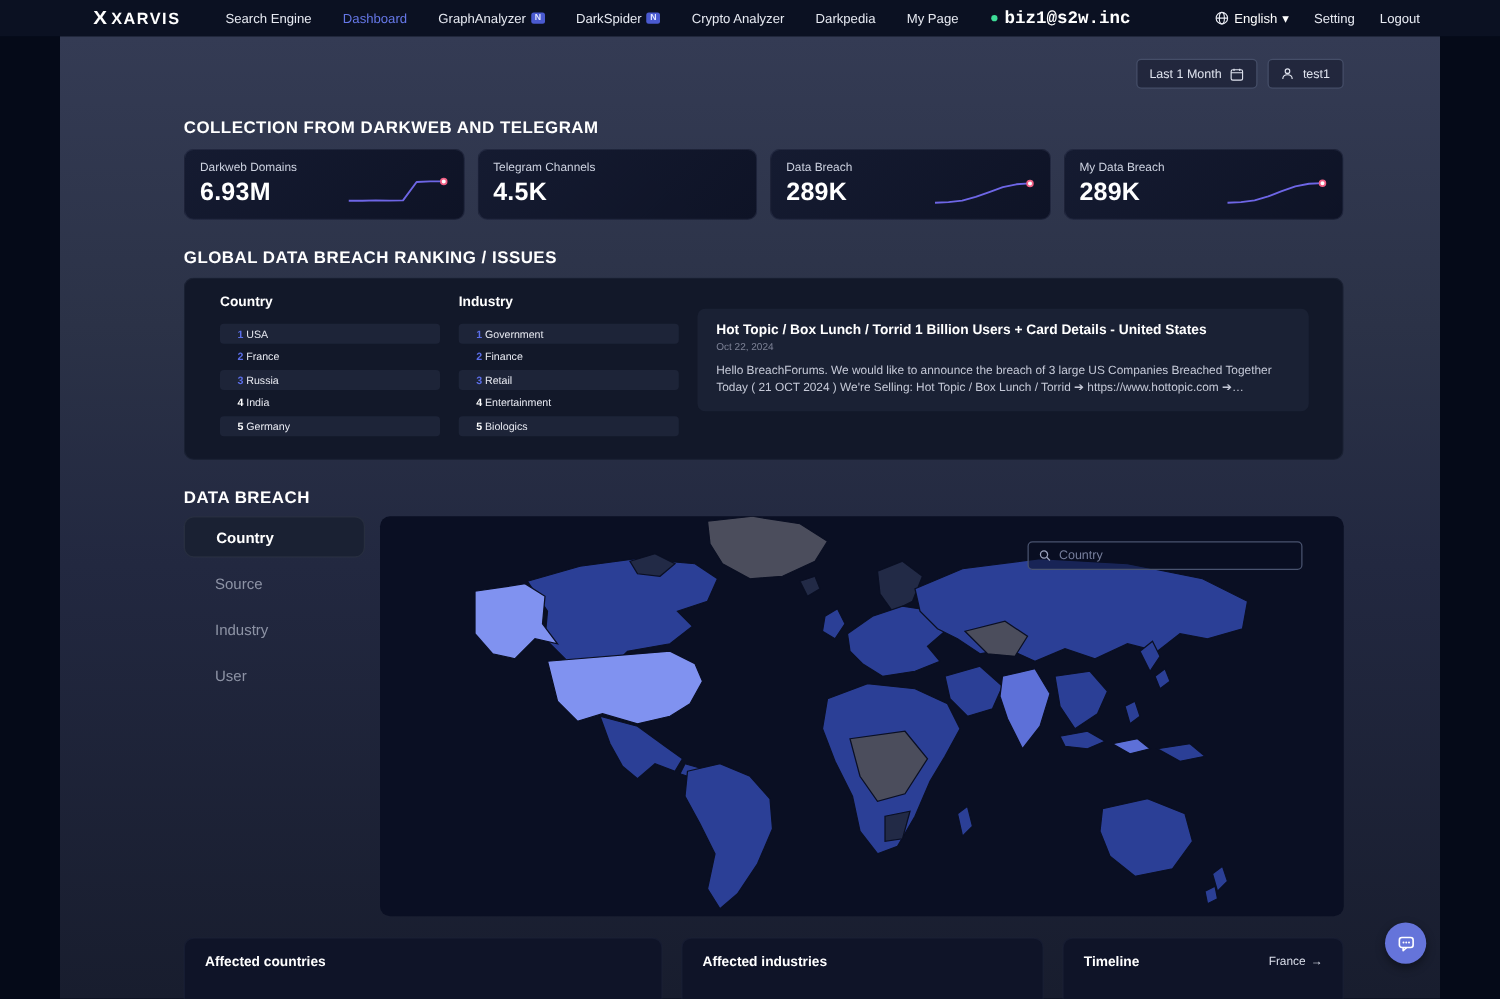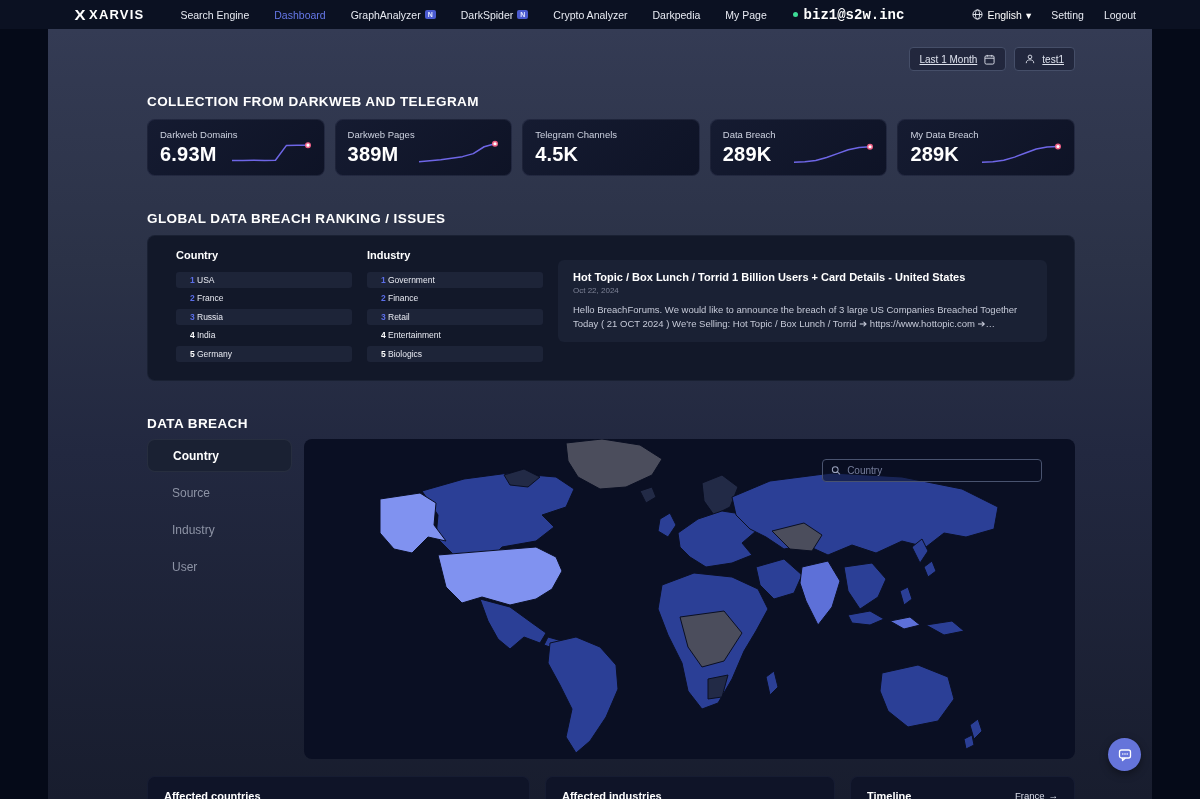--- a/index.html
+++ b/index.html
@@ -36,40 +36,40 @@
   
   .content {
     position:absolute; left:48px; right:48px; top:29px; bottom:0;
     background:linear-gradient(180deg,#343b54 0%,#2b3247 30%,#222840 55%,#181d2e 100%);
     padding:18px 77px 0 99px;
   }
   .toolbar { display:flex; justify-content:flex-end; gap:8px; height:24px; }
   .tool-btn {
     display:inline-flex; align-items:center; gap:7px; padding:0 10px;
     border:1px solid #454e68; border-radius:4px; background:rgba(13,18,36,0.45);
-    color:#dfe3ee; font-size:10px; cursor:pointer; height:24px;text-decoration:underline;
+    color:#dfe3ee; font-size:10px; cursor:pointer; height:24px;
   }
   .section-h {
     color:#fff; font-size:13.5px; font-weight:bold; letter-spacing:0.4px;
   }
   .h1 { margin-top:23px; }
   
   .stat-row { display:flex; gap:10px; margin-top:10px; }
   .stat-card {
     flex:1; height:57px; position:relative;
     background:linear-gradient(135deg,#151b31 0%,#0e1326 100%);
     border:1px solid rgba(130,140,180,0.13); border-radius:8px;
     padding:9px 12px;
   }
   .stat-label { font-size:9.5px; color:#cdd2e0; }
   .stat-value { font-size:20px; font-weight:bold; color:#fff; margin-top:3px; letter-spacing:0.2px; }
   .spark { position:absolute; right:12px; bottom:8px; width:82px; height:30px; }
 
   
-  .h2m { margin-top:35px; }
+  .h2m { margin-top:22px; }
   .ranking-panel {
     margin-top:9px; height:146px; background:#121829;
     border:1px solid rgba(130,140,180,0.08); border-radius:8px;
     padding:13px 27px 12px 28px; display:flex; gap:15px;
   }
   .rank-col { width:176px; }
   .col-title { font-size:11px; font-weight:bold; color:#fff; }
   .rank-list { margin-top:11px; }
   .rank-row {
     height:15.5px; margin-bottom:3px; display:flex; align-items:center;
@@ -215,28 +215,20 @@
 
   <h2 class="section-h h1">COLLECTION FROM DARKWEB AND TELEGRAM</h2>
 
   <div class="stat-row">
     <div class="stat-card">
       <div class="stat-label">Darkweb Domains</div>
       <div class="stat-value">6.93M</div>
       <svg class="spark" viewBox="0 0 82 30">
           <polyline points="2,23.55 12.857142857142858,23.55 23.714285714285715,23.32 34.57142857142857,23.55 45.42857142857143,23.32 56.28571428571429,8.599999999999998 67.14285714285714,8.14 78,8.14" fill="none" stroke="#6e66e6" stroke-width="1.5" stroke-linejoin="round"></polyline>
           <circle cx="78" cy="8.14" r="2.3" fill="#fff" stroke="#ef5f85" stroke-width="1.4"></circle>
-        </svg>
-    </div>
-    <div class="stat-card">
-      <div class="stat-label">Darkweb Pages</div>
-      <div class="stat-value">389M</div>
-      <svg class="spark" viewBox="0 0 82 30">
-          <polyline points="2,24.7 12.857142857142858,23.78 23.714285714285715,22.86 34.57142857142857,21.25 45.42857142857143,19.64 56.28571428571429,16.65 67.14285714285714,9.75 78,6.760000000000002" fill="none" stroke="#6e66e6" stroke-width="1.5" stroke-linejoin="round"></polyline>
-          <circle cx="78" cy="6.760000000000002" r="2.3" fill="#fff" stroke="#ef5f85" stroke-width="1.4"></circle>
         </svg>
     </div>
     <div class="stat-card">
       <div class="stat-label">Telegram Channels</div>
       <div class="stat-value">4.5K</div>
       <svg class="spark" viewBox="0 0 82 30"></svg>
     </div>
     <div class="stat-card">
       <div class="stat-label">Data Breach</div>
       <div class="stat-value">289K</div>

